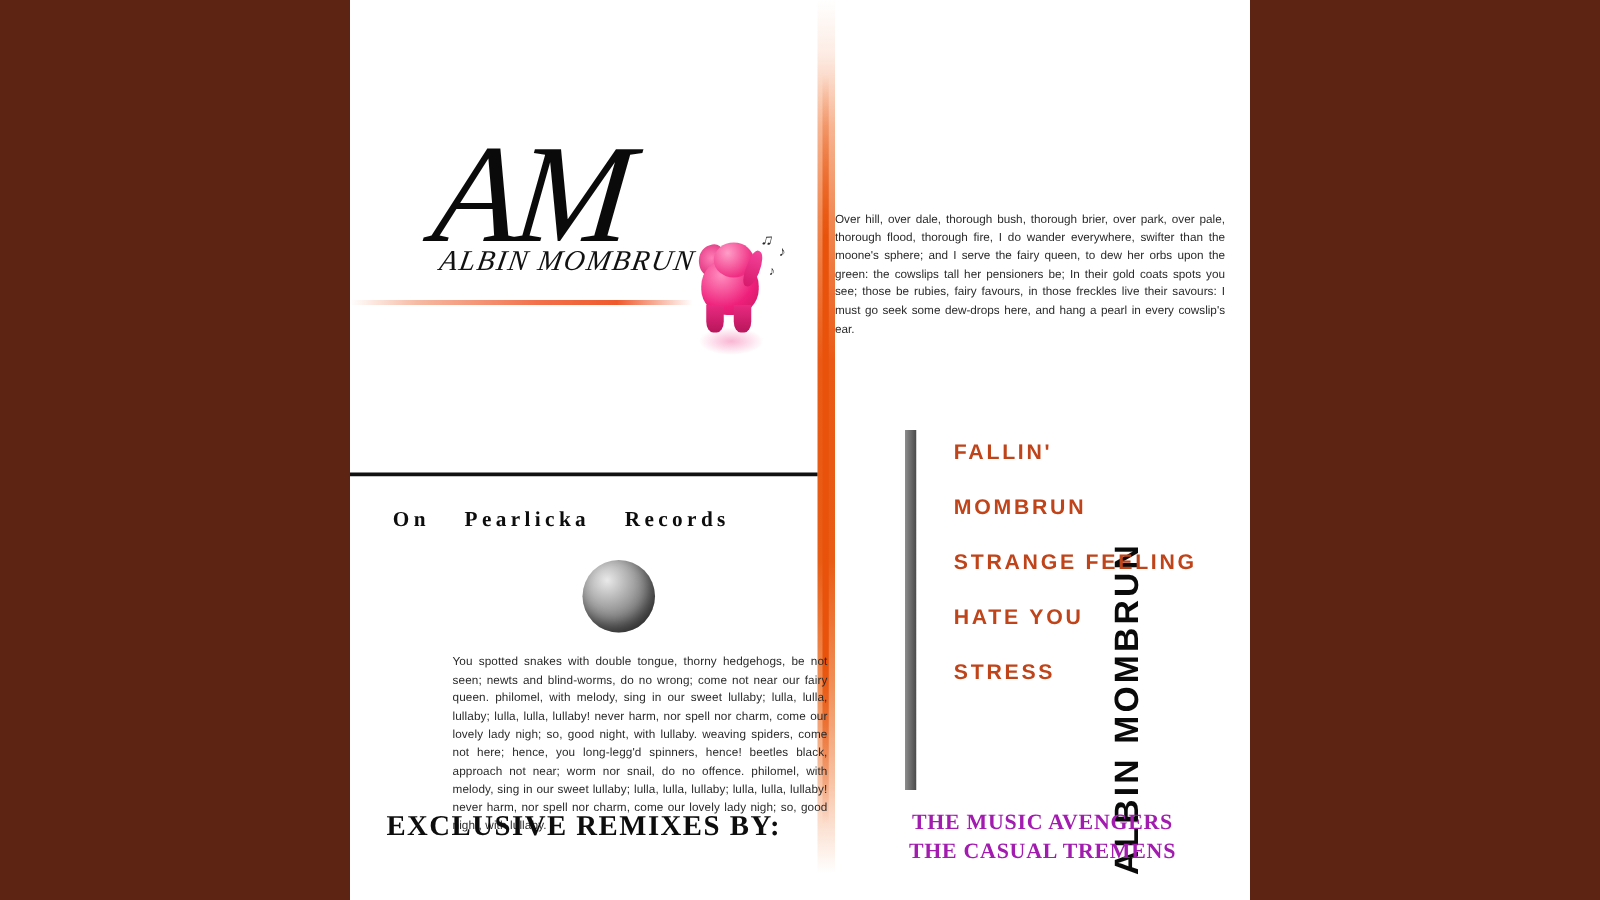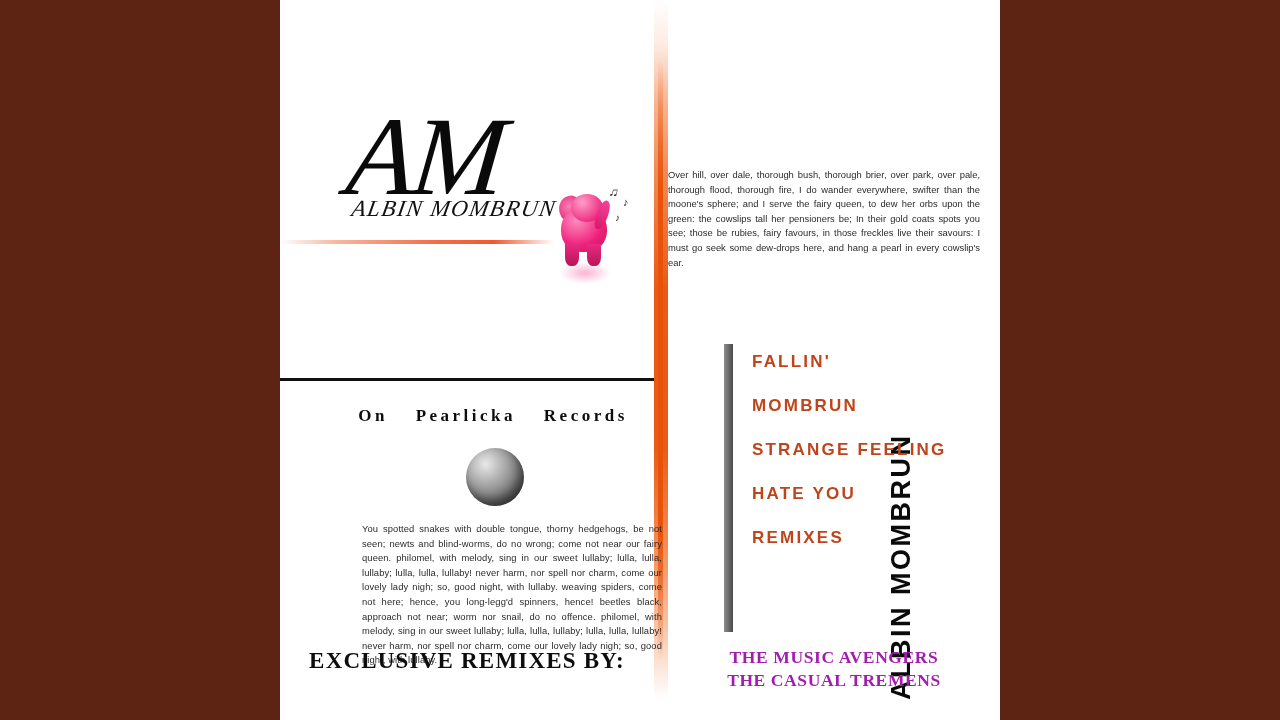--- a/index.html
+++ b/index.html
@@ -202,21 +202,20 @@
     position: absolute;
     left: 0;
     top: 406px;
     width: 338px;
     text-align: center;
     font-family: "Liberation Serif", serif;
     font-weight: bold;
     font-size: 17px;
     letter-spacing: 3.5px;
     color: #0d0d0d;
-    padding-left: 44px;
   }
   .on-records .word { margin: 0 10px; }
 
   .pearl {
     position: absolute;
     left: 186px;
     top: 448px;
     width: 58px;
     height: 58px;
     border-radius: 50%;
@@ -306,20 +305,21 @@
     width: 250px;
   }
   .track {
     font-family: "Liberation Sans", sans-serif;
     font-weight: bold;
     font-size: 17px;
     letter-spacing: 2.2px;
     color: #c0441a;
     margin-bottom: 24px;
     white-space: nowrap;
+    margin-left: 11px;
   }
 
   .remixers {
     position: absolute;
     left: 0px;
     top: 646px;
     width: 332px;
     text-align: center;
     font-family: "Liberation Serif", serif;
     font-weight: bold;
@@ -381,21 +381,21 @@
         <div class="artist-vertical">ALBIN MOMBRUN</div>
       </div>
 
       <div class="track-bar"></div>
 
       <div class="tracklist">
         <div class="track">FALLIN'</div>
         <div class="track">MOMBRUN</div>
         <div class="track">STRANGE FEELING</div>
         <div class="track">HATE YOU</div>
-        <div class="track">REMIXES</div>
+        <div class="track">STRESS</div>
       </div>
 
       <div class="remixers">
         <div>THE MUSIC AVENGERS</div>
         <div>THE CASUAL TREMENS</div>
       </div>
     </div>
 
   </div>
 </div>

